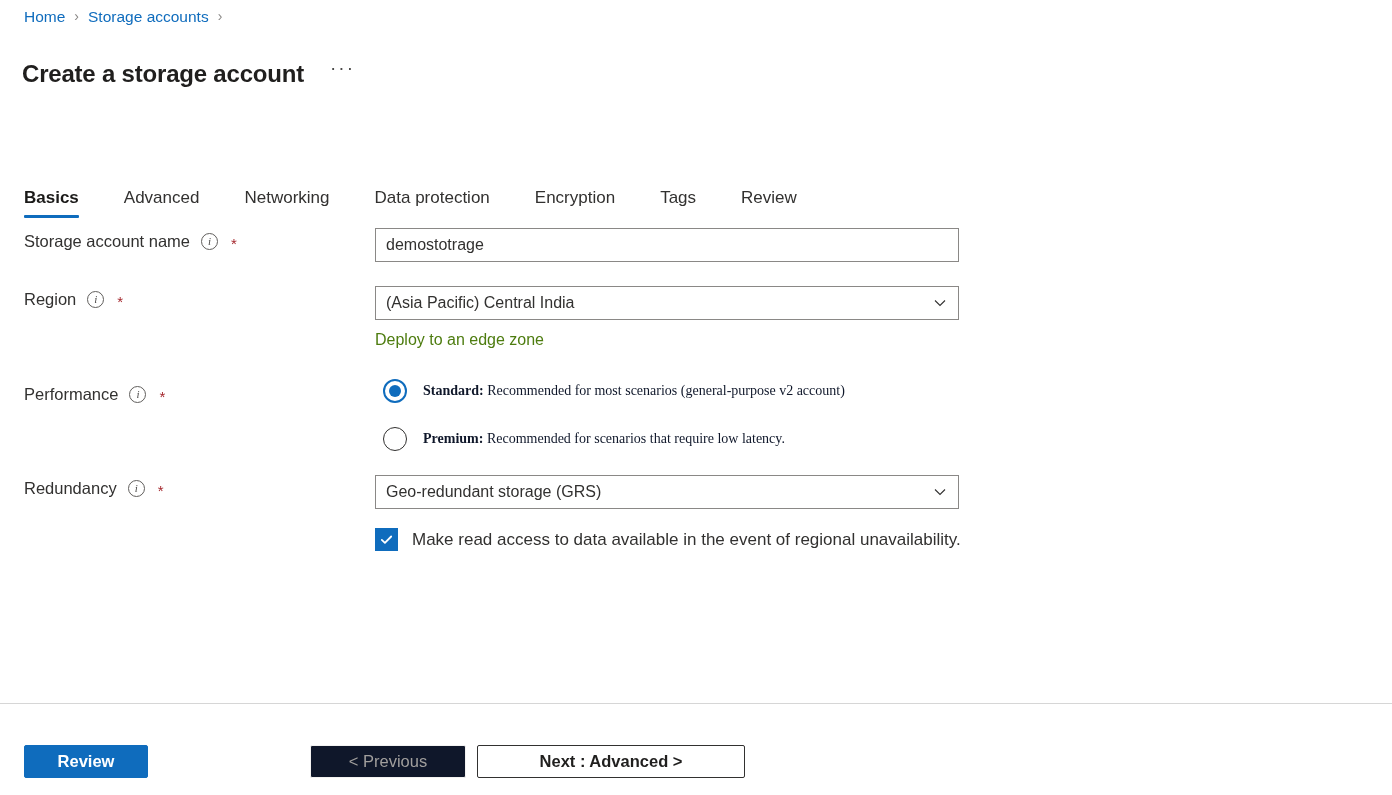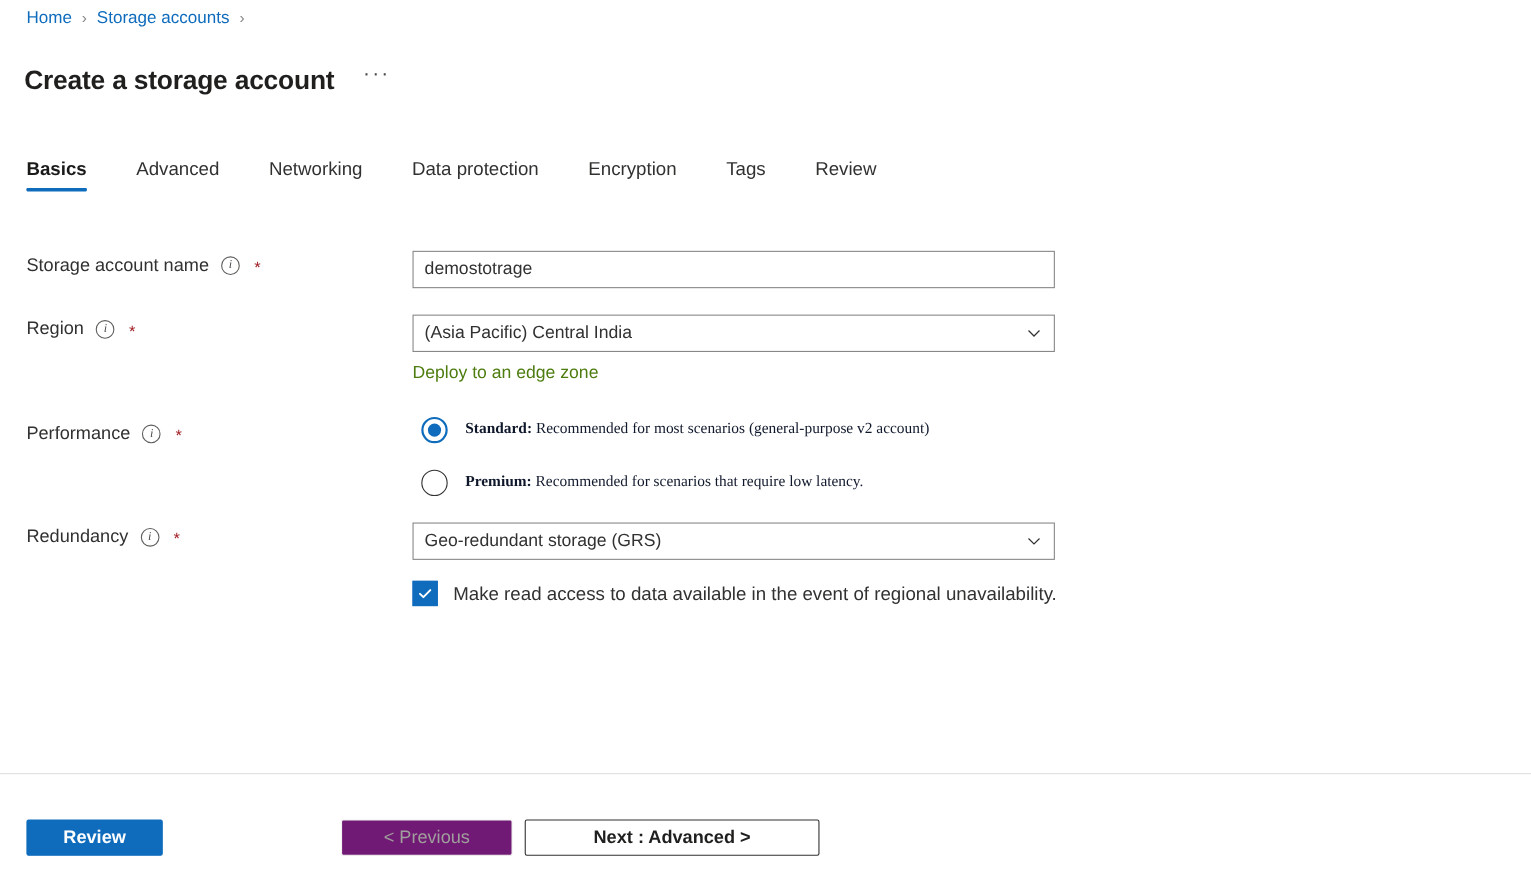--- a/index.html
+++ b/index.html
@@ -83,20 +83,21 @@
     position: relative;
     font-size: 17px;
     color: #323130;
     padding: 0 0 10px 0;
     margin-right: 45px;
     cursor: pointer;
     white-space: nowrap;
     background: none;
     border: none;
     font-family: inherit;
+    margin-top: 44px;
   }
   .tab:last-child { margin-right: 0; }
   .tab.active {
     font-weight: 700;
     color: #1b1a19;
   }
   .tab.active::after {
     content: "";
     position: absolute;
     left: 0;
@@ -296,21 +297,21 @@
     width: 124px;
     background: #0f6cbd;
     border: 1px solid #0f6cbd;
     color: #ffffff;
     font-weight: 600;
   }
   .btn-disabled {
     left: 310px;
     top: 41px;
     width: 156px;
-    background: #701a75;
+    background: #0f172a;
     border: 1px solid #f3f2f1;
     color: #a19f9d;
     cursor: default;
   }
   .btn-secondary {
     left: 477px;
     top: 41px;
     width: 268px;
     background: #ffffff;
     border: 1px solid #323130;

